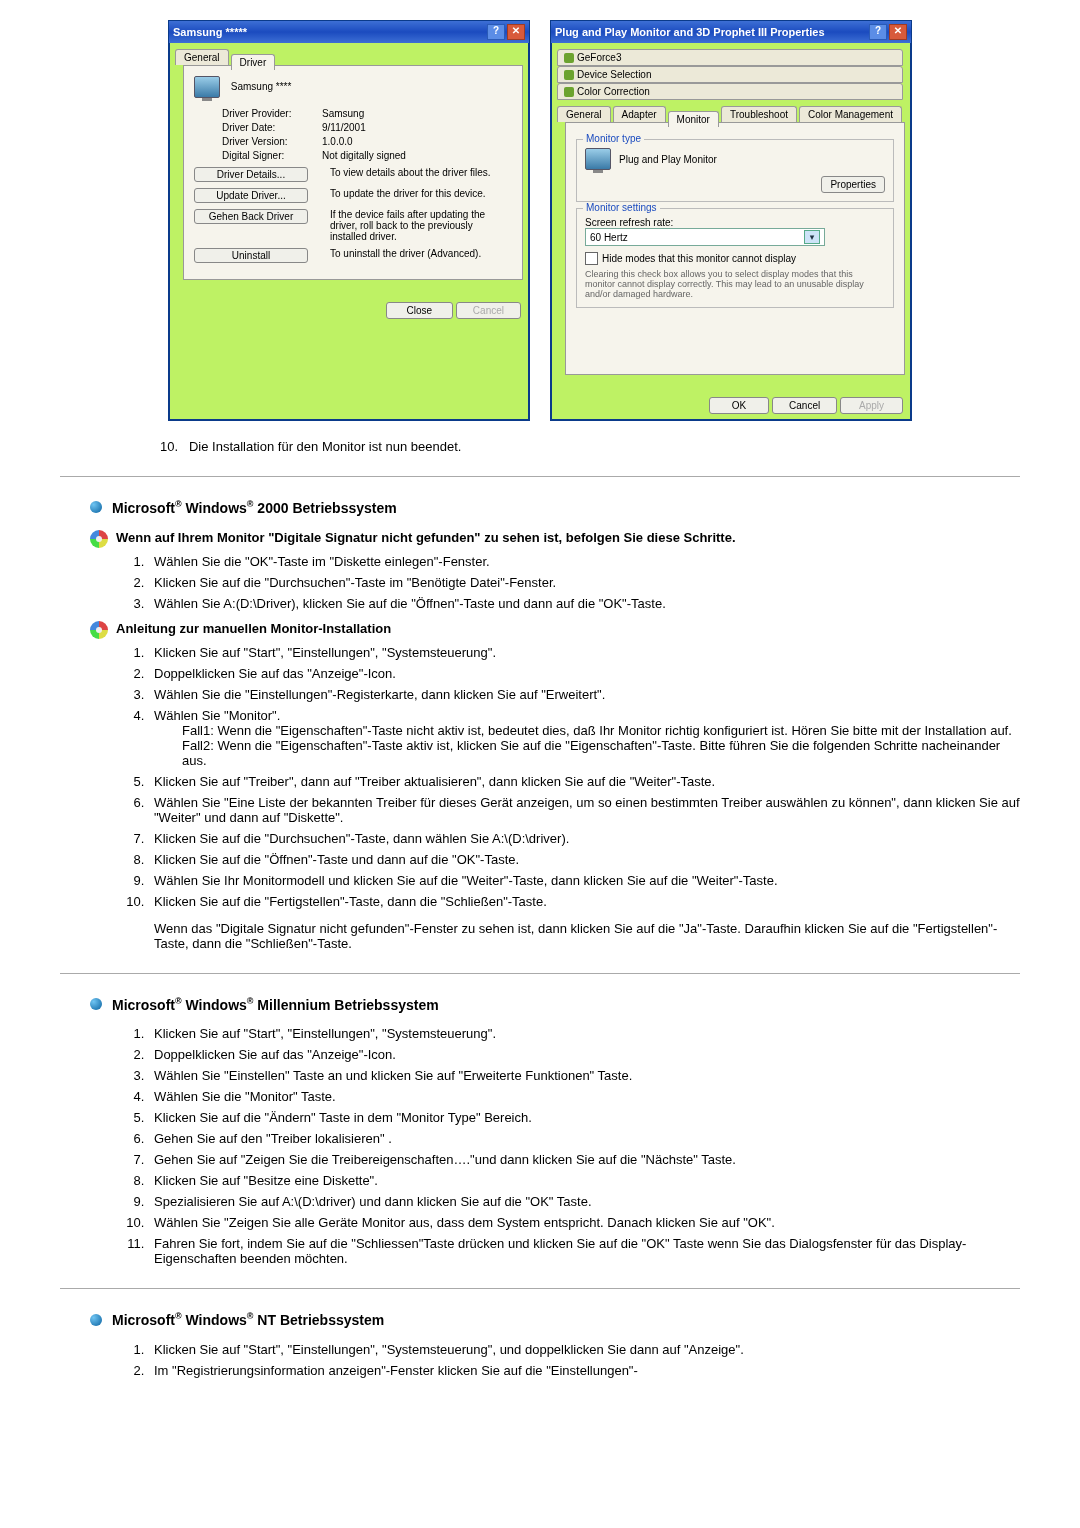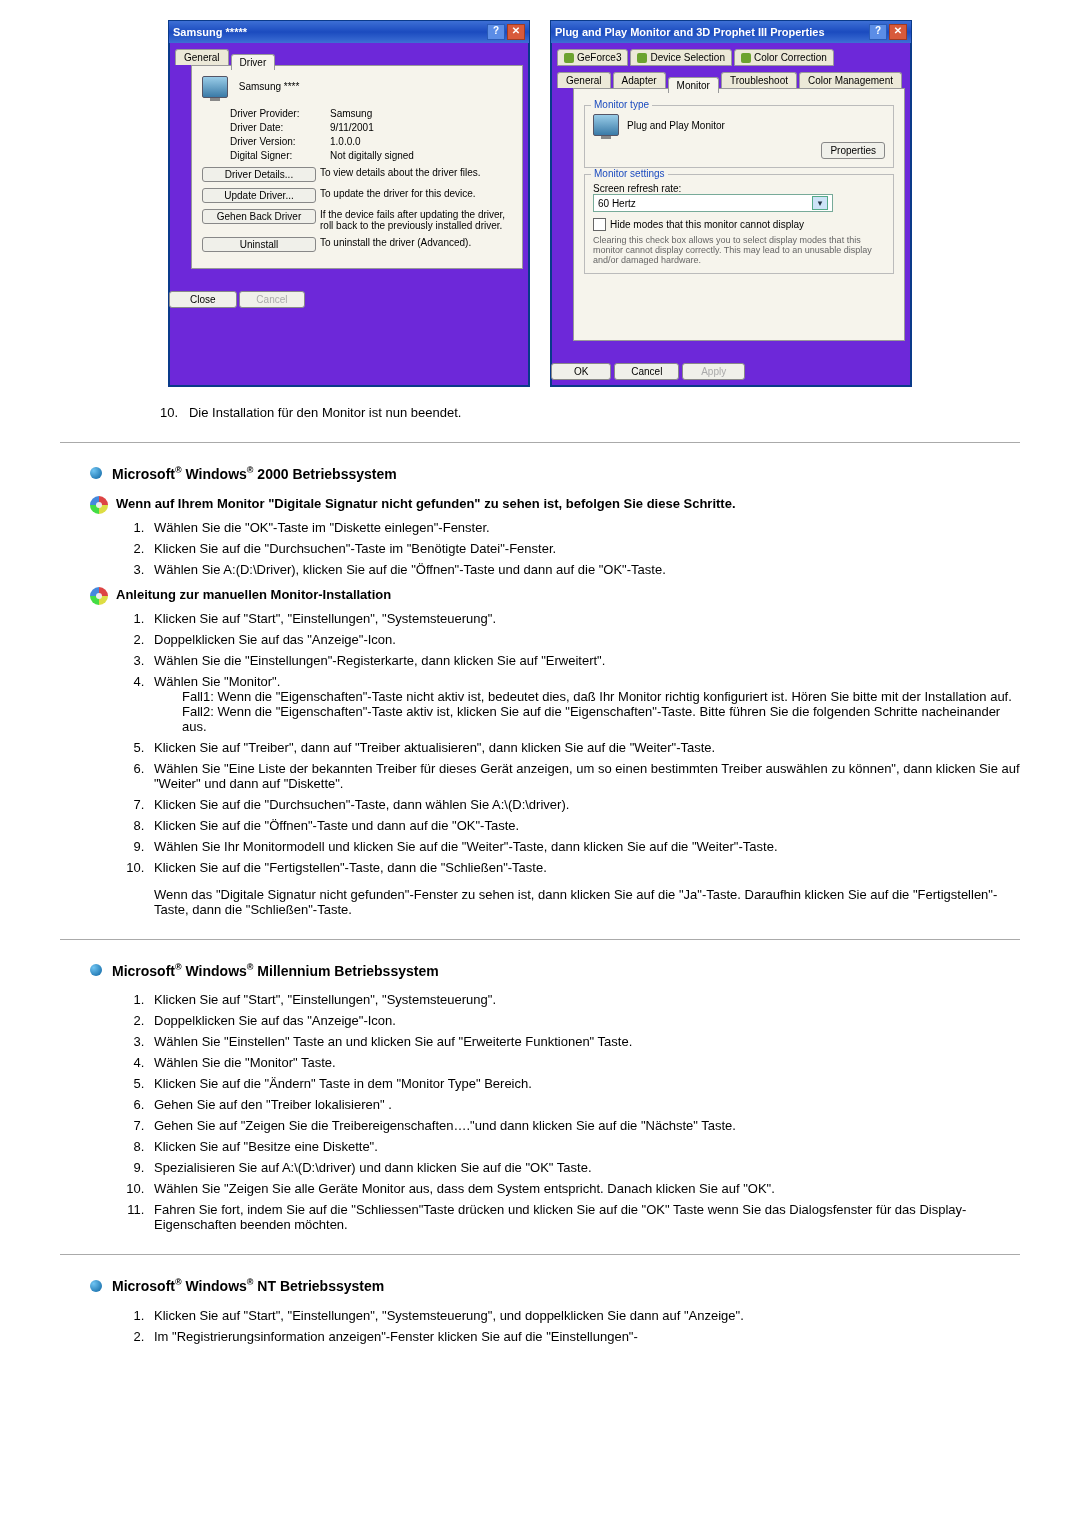--- a/index.html
+++ b/index.html
@@ -12,21 +12,21 @@
     width: 1080px;
     box-sizing: border-box;
   }
   .dialogs-row {
     display: flex;
     gap: 20px;
     margin-bottom: 18px;
     justify-content: center;
   }
   .dialog {
-    background: #6d28d9;
+    background: #bef264;
     border: 1px solid #0a3a8a;
     width: 360px;
     box-shadow: 0 0 0 1px #0a3a8a inset;
     font-size: 10px;
   }
   .dialog .titlebar {
     background: linear-gradient(#3d6fd5 0%, #1b4bbf 50%, #3d6fd5 100%);
     color: #fff;
     display: flex;
     align-items: center;
@@ -55,21 +55,21 @@
     background: #ece9d8;
     border: 1px solid #999;
     border-bottom: none;
     padding: 2px 8px;
     margin-right: 2px;
     border-top-left-radius: 3px;
     border-top-right-radius: 3px;
   }
   .tab.active { background: #f6f4ec; position: relative; top: 5px; text-align: center; }
   .dialog .body {
-    margin: 0 6px 8px 22px;
+    margin: 0 6px 8px 14px;
     background: #f6f4ec;
     border: 1px solid #999;
     padding: 10px;
   }
   .monicon {
     display: inline-block;
     width: 24px; height: 20px;
     background: linear-gradient(#9acde8,#3a7aa7);
     border: 1px solid #556;
     border-radius: 2px;
@@ -93,24 +93,25 @@
     border: 1px solid #888;
     border-radius: 3px;
     padding: 1px 6px;
     font-size: 10px;
   }
   .xpbtn.wide { width: 100px; text-align: center; }
   .row-btn {
     display: flex;
     align-items: flex-start;
     margin: 6px 0;
-    gap: 4px;
+    gap: 22px;
   }
   .row-btn .desc { flex: 1; color: #000; }
   .dlg-footer {
+    text-align: right;
     padding: 4px 8px 6px 0;
     margin-top: 18px;
   }
   .groupbox {
     border: 1px solid #bbb;
     margin: 6px 0;
     padding: 8px;
     position: relative;
   }
   .groupbox .legend {
@@ -165,21 +166,21 @@
     border-top-right-radius: 3px;
     display: flex;
     align-items: center;
     gap: 3px;
   }
   .nvtab .nvicon {
     width: 10px; height: 10px;
     background: #6ca32f;
     border-radius: 2px;
   }
-  .tabs.tworows { flex-wrap: wrap; }
+  .tabs.tworows { flex-wrap: wrap; flex-direction: column; }
   .step-line { margin: 0 0 22px 100px; }
   ol.numbered {
     padding-left: 30px;
     margin: 6px 0 8px 0;
   }
   ol.numbered > li { margin: 2px 0 6px 0; padding-left: 6px; }
   .section-sep { border-top: 1px solid #aaa; margin: 22px 0; }
   .sec-heading {
     display: flex;
     align-items: center;

